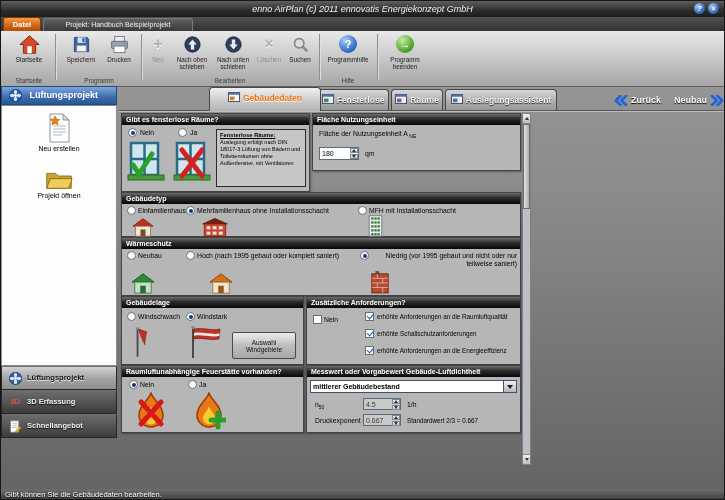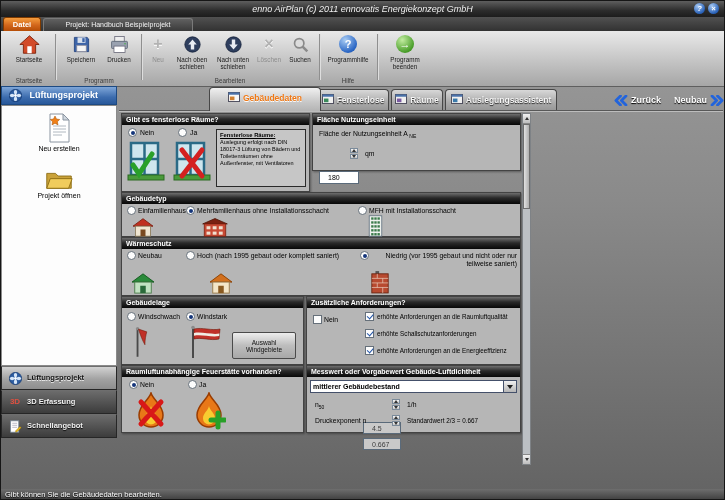--- a/index.html
+++ b/index.html
@@ -66,21 +66,21 @@
   .cbx{position:absolute;width:9px;height:9px;background:#fdfdfd;border:1px solid #66707a;box-sizing:border-box;}
   .cbx.on::after{content:'';position:absolute;left:1px;top:1px;width:5px;height:2.5px;
                  border-left:1.5px solid #2355a8;border-bottom:1.5px solid #2355a8;transform:rotate(-48deg);}
   .pl{position:absolute;font-size:6.8px;color:#000;line-height:1.2;}
   .f6{font-size:6.3px;}
   .sub{font-size:5px;vertical-align:-2px;}
   .infobox{position:absolute;border:1px solid #2a2a2a;background:#c6c6c6;padding:2px 3px;box-sizing:border-box;}
   .infobox .t{display:block;font-size:5.8px;font-weight:bold;text-decoration:underline;margin-bottom:1px;}
   .infobox .x{display:block;font-size:5.5px;line-height:1.3;}
   .tfield{position:absolute;left:0;top:0;border:1px solid #5a6a7a;background:#fff;color:#000;
-          font-family:"Liberation Sans",sans-serif;font-size:7px;padding:0 10px 0 8px;box-sizing:border-box;margin-top:24px;}
+          font-family:"Liberation Sans",sans-serif;font-size:7px;padding:0 10px 0 2px;box-sizing:border-box;}
   .tfield.dis{background:#c9c9c9;color:#3c3c3c;}
   .spin{position:absolute;right:1px;top:1px;bottom:1px;width:8px;display:flex;flex-direction:column;gap:1px;}
   .spin b{flex:1;background:linear-gradient(#fafafa,#c2c2c2);border:1px solid #7a8a9a;display:flex;align-items:center;justify-content:center;}
   .spin b::after{content:'';width:0;height:0;border-left:2px solid transparent;border-right:2px solid transparent;}
   .spin b.up::after{border-bottom:3px solid #333;}
   .spin b.dn::after{border-top:3px solid #333;}
   .dropdown{position:absolute;background:#fff;border:1px solid #44506a;box-sizing:border-box;}
   .dd-text{position:absolute;left:2px;top:0;font-size:7px;font-weight:bold;line-height:11px;white-space:nowrap;}
   .dd-btn{position:absolute;right:0;top:0;bottom:0;width:12px;background:linear-gradient(#f0f0f0,#b6b6b6);border-left:1px solid #44506a;}
   .dd-btn::after{content:'';position:absolute;left:2.5px;top:3.5px;width:0;height:0;

